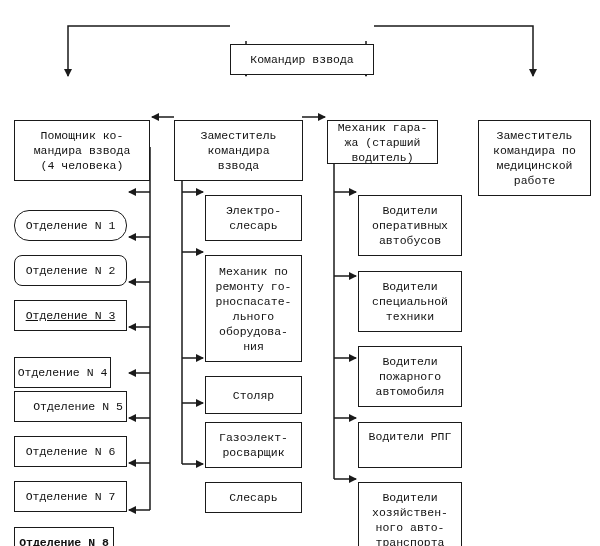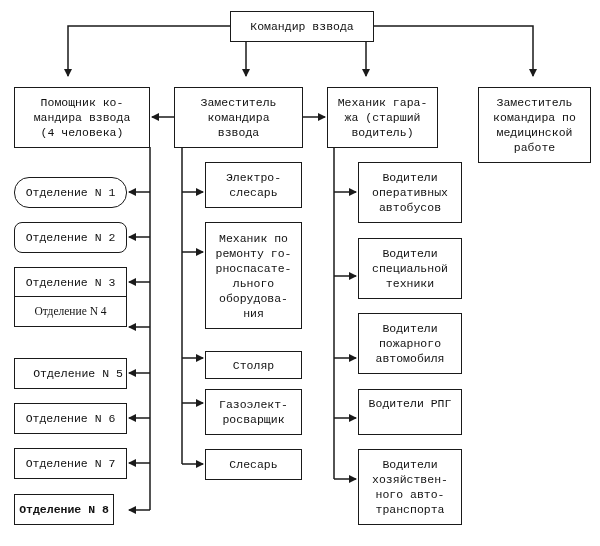--- a/index.html
+++ b/index.html
@@ -1,21 +1,21 @@
 <!DOCTYPE html>
 <html><head>
 <meta charset="utf-8">
 <style>
   html, body { margin:0; padding:0; background:#ffffff; }
   #canvas { position:relative; width:600px; height:546px; background:#ffffff; overflow:hidden; }
   .box {
     position:absolute; box-sizing:border-box; border:1.5px solid #1a1a1a; background:#fff;
     font-family:"Liberation Mono","DejaVu Sans Mono",monospace; font-size:11.5px; line-height:15px;
     color:#111; text-align:center; display:flex; align-items:center; justify-content:center;
-    white-space:pre; letter-spacing:0px;
+    white-space:pre; letter-spacing:0px;margin-top:33px;
   }
   .box.top { align-items:flex-start; padding-top:6px; }
   svg#lines { position:absolute; left:0; top:0; }
 </style>
 </head>
 <body>
 
 <div id="canvas">
   <svg id="lines" width="600" height="546">
     <defs>
@@ -66,46 +66,46 @@
   </svg>
 
   <div class="box" style="left:230px;top:11px;width:144px;height:31px;">Командир взвода</div>
 
   <div class="box" style="left:14px;top:87px;width:136px;height:61px;">Помощник ко-
 мандира взвода
 (4 человека)</div>
   <div class="box" style="left:174px;top:87px;width:129px;height:61px;">Заместитель
 командира
 взвода</div>
-  <div class="box" style="left:327px;top:87px;width:111px;height:61px;">Механик гара-
+  <div class="box" style="left:327px;top:87px;width:111px;height:44px;">Механик гара-
 жа (старший
 водитель)</div>
   <div class="box" style="left:478px;top:87px;width:113px;height:76px;">Заместитель
 командира по
 медицинской
 работе</div>
 
   <div class="box" style="left:14px;top:177px;width:113px;height:31px;border-radius:15px;">Отделение N 1</div>
   <div class="box" style="left:14px;top:222px;width:113px;height:31px;border-radius:8px;">Отделение N 2</div>
-  <div class="box" style="left:14px;top:267px;width:113px;height:31px;">Отделение N 3</div>
-  <div class="box" style="left:14px;top:296px;width:113px;height:31px;font-family:Liberation Serif, serif;">Отделение N 4</div>
+  <div class="box" style="left:14px;top:267px;width:113px;height:31px;text-decoration:underline;">Отделение N 3</div>
+  <div class="box" style="left:14px;top:324px;width:97px;height:31px;">Отделение N 4</div>
   <div class="box" style="left:14px;top:358px;width:113px;height:31px;padding-left:15px;">Отделение N 5</div>
   <div class="box" style="left:14px;top:403px;width:113px;height:31px;">Отделение N 6</div>
   <div class="box" style="left:14px;top:448px;width:113px;height:31px;">Отделение N 7</div>
   <div class="box" style="left:14px;top:494px;width:100px;height:31px;font-weight:bold;">Отделение N 8</div>
 
   <div class="box" style="left:205px;top:222px;width:97px;height:107px;">Механик по
 ремонту го-
 рноспасате-
 льного
 оборудова-
 ния</div>
   <div class="box" style="left:205px;top:162px;width:97px;height:46px;">Электро-
 слесарь</div>
-  <div class="box" style="left:205px;top:351px;width:97px;height:28px;text-align:center;">Столяр</div>
+  <div class="box" style="left:205px;top:343px;width:97px;height:38px;text-align:center;">Столяр</div>
   <div class="box" style="left:205px;top:389px;width:97px;height:46px;">Газоэлект-
 росварщик</div>
   <div class="box" style="left:205px;top:449px;width:97px;height:31px;">Слесарь</div>
 
   <div class="box" style="left:358px;top:162px;width:104px;height:61px;">Водители
 оперативных
 автобусов</div>
   <div class="box" style="left:358px;top:238px;width:104px;height:61px;">Водители
 специальной
 техники</div>

